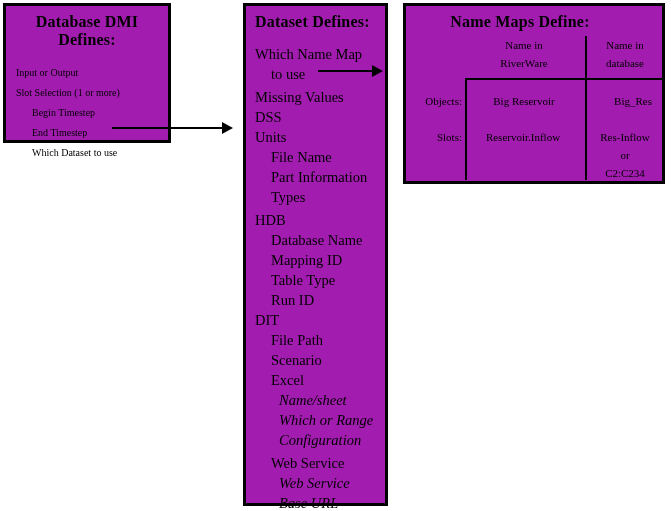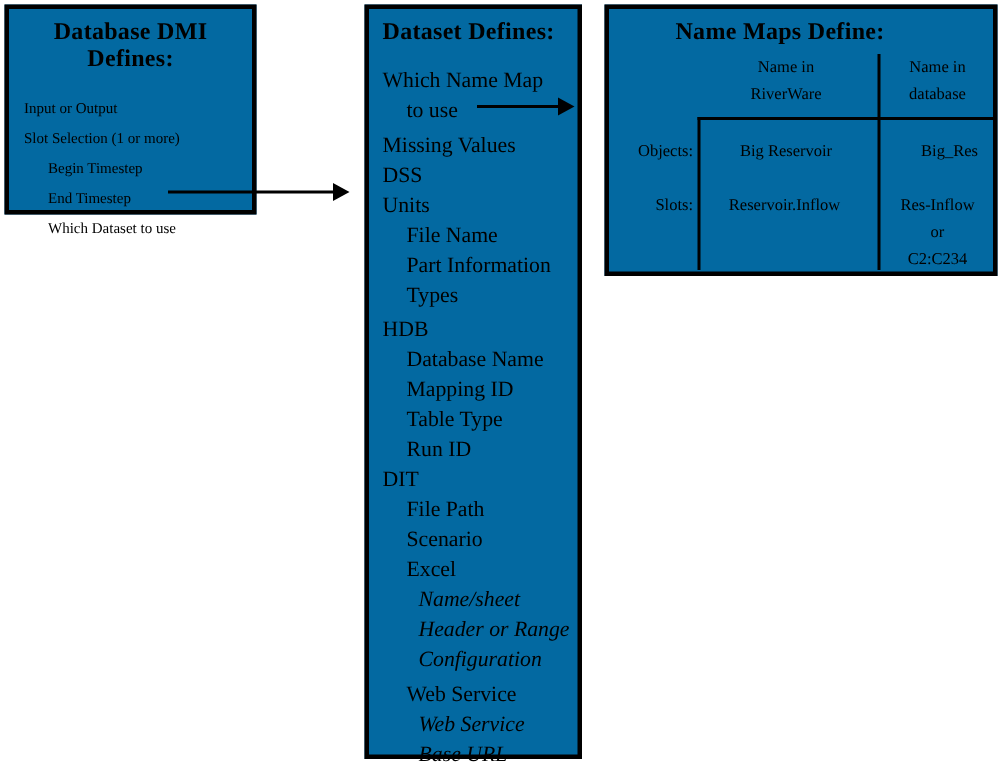--- a/index.html
+++ b/index.html
@@ -12,21 +12,21 @@
     height: 511px;
     position: relative;
     font-family: "Liberation Serif", "DejaVu Serif", serif;
     color: #000000;
     overflow: hidden;
   }
 
   .panel {
     position: absolute;
     border: 3px solid #000000;
-    background: #0369a1;
+    background: #a21caf;
     box-sizing: border-box;
   }
 
   .panel-title {
     font-weight: bold;
     font-size: 16px;
     text-align: center;
     letter-spacing: 0.2px;
   }
 
@@ -175,21 +175,21 @@
     <div class="row lvl0 gap-top-sm">HDB</div>
     <div class="row lvl1">Database Name</div>
     <div class="row lvl1">Mapping ID</div>
     <div class="row lvl1">Table Type</div>
     <div class="row lvl1">Run ID</div>
     <div class="row lvl0">DIT</div>
     <div class="row lvl1">File Path</div>
     <div class="row lvl1">Scenario</div>
     <div class="row lvl1">Excel</div>
     <div class="row lvl2">Name/sheet</div>
-    <div class="row lvl2">Header or Range</div>
+    <div class="row lvl2">Which or Range</div>
     <div class="row lvl2">Configuration</div>
     <div class="row lvl1 gap-top-sm">Web Service</div>
     <div class="row lvl2">Web Service</div>
     <div class="row lvl2">Base URL</div>
 
   </div>
 </div>
 
 <div class="panel" id="panel-namemaps">
   <div class="panel-title">Name Maps Define:</div>

